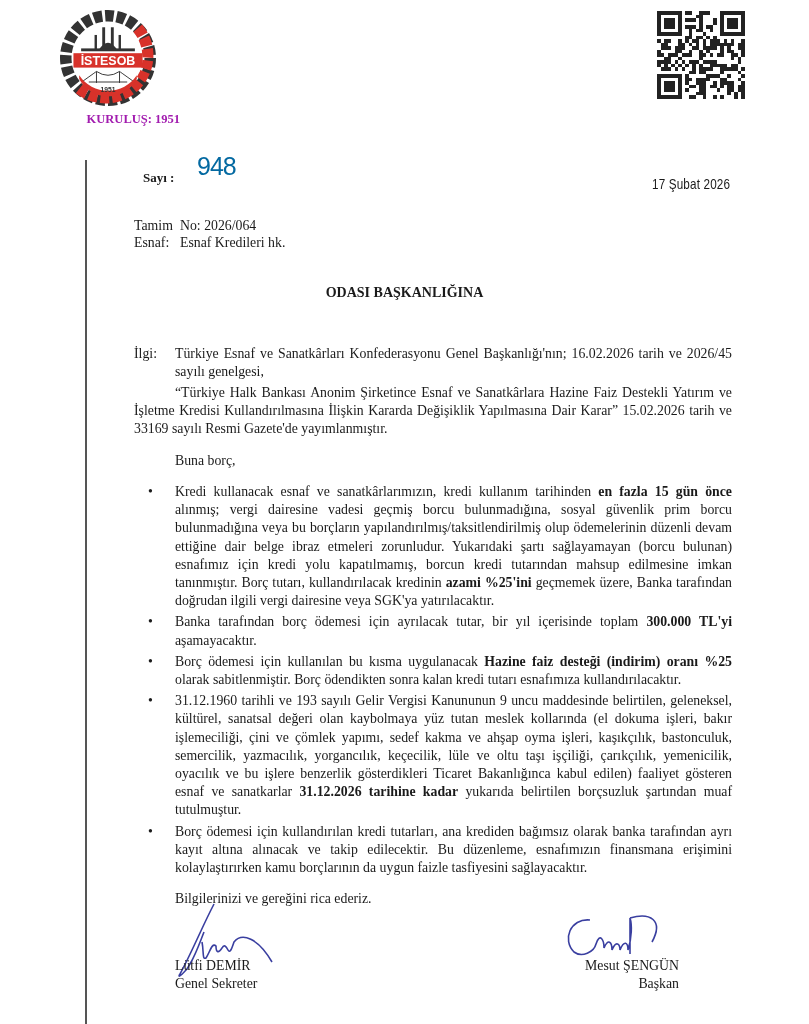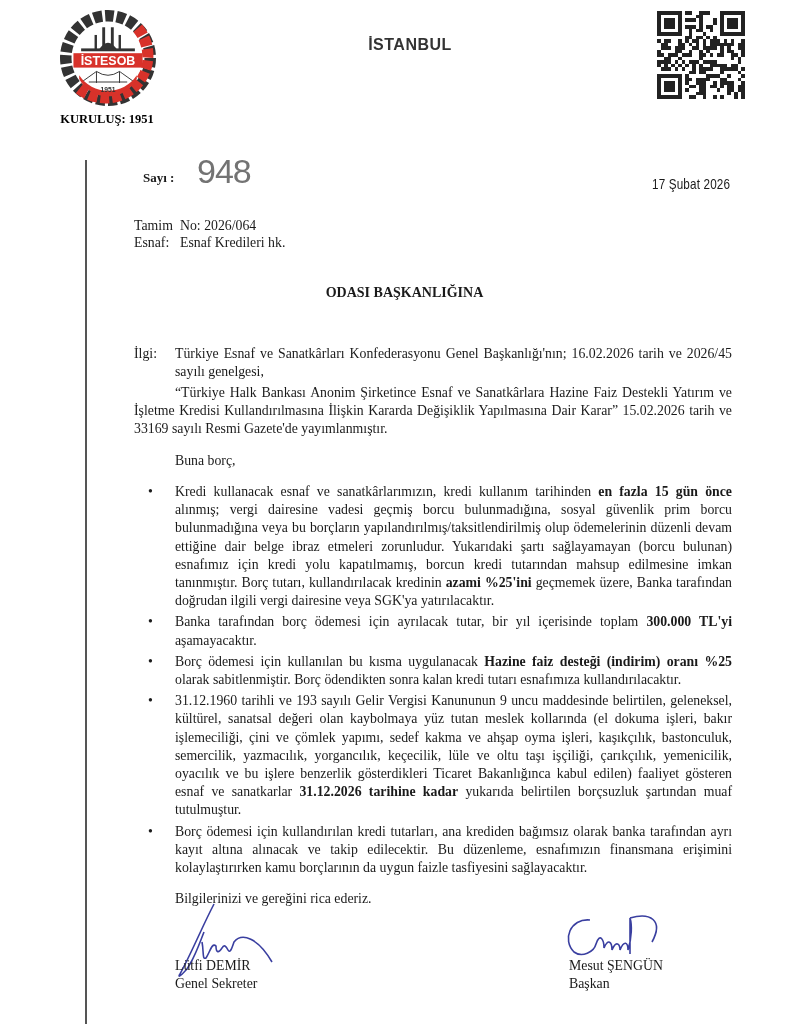--- a/index.html
+++ b/index.html
@@ -3,29 +3,29 @@
 <meta charset="utf-8">
 <style>
   html, body { margin:0; padding:0; }
   body {
     width:809px; height:1024px; overflow:hidden; position:relative;
     background:#ffffff; color:#1a1a1a;
     font-family:"Liberation Serif", serif;
   }
   .abs { position:absolute; }
   .logo { left:60px; top:10px; width:96px; height:96px; }
-  .founded { left:34px; top:112px; width:146px; text-align:center; font-weight:bold; font-size:12.5px; color:#000000; }
+  .founded { left:34px; top:112px; width:146px; text-align:right; font-weight:bold; font-size:12.5px; color:#a21caf; }
   .org { left:200px; top:36px; width:420px; text-align:center; font-family:"Liberation Sans", sans-serif; font-weight:bold; color:#333; }
   .org .l1 { font-size:16px; letter-spacing:0.5px; }
   .org .l2 { font-size:16.5px; letter-spacing:0.4px; margin-top:1px; }
   .qr { left:657px; top:11px; width:88px; height:88px; }
   .vline { left:85px; top:160px; width:2px; height:864px; background:#555; }
 
   .sayi-label { left:143px; top:170px; font-weight:bold; font-size:13px; }
-  .sayi-value { left:197px; top:152px; font-family:"Liberation Sans", sans-serif; font-size:34px; color:#737373; letter-spacing:-1px; }
+  .sayi-value { left:197px; top:152px; font-family:"Liberation Sans", sans-serif; font-size:25px; color:#0369a1; letter-spacing:-1px; }
   .date { left:652px; top:175px; font-family:"Liberation Sans", sans-serif; font-size:15px; transform:scaleX(0.78); transform-origin:left top; letter-spacing:0.2px; }
 
   .meta { left:134px; top:217px; font-size:13.8px; line-height:17px; }
   .meta .row { display:flex; }
   .meta .k { width:46px; }
 
   .addressee { left:0; width:809px; top:285px; text-align:center; font-weight:bold; font-size:14px; }
 
   .body-text { left:134px; width:598px; font-size:13.8px; line-height:18.2px; text-align:justify; }
   .ilgi { top:331px; display:flex;margin-top:14px; }
@@ -34,21 +34,21 @@
   .karar { top:384px; text-indent:41px; }
   .buna { top:452px; left:175px; }
 
   .bullets { left:146px; width:586px; top:483px; font-size:13.8px; line-height:18.2px; margin:0; padding:0; list-style:none; }
   .bullets li { position:relative; padding-left:29px; text-align:justify; margin-bottom:3px; }
   .bullets li .dot { position:absolute; left:2px; top:0; }
   b { font-weight:bold; }
 
   .closing { left:175px; top:891px; font-size:13.8px; }
   .sig-left-name { left:175px; top:957px; font-size:13.8px; line-height:18px; }
-  .sig-right { left:569px; top:957px; font-size:13.8px; line-height:18px; text-align:left; width:110px; }
+  .sig-right { left:569px; top:957px; font-size:13.8px; line-height:18px; text-align:right; width:110px; }
   .signature { color:#3a3fa0; }
 </style>
 </head>
 <body>
 
 <svg class="abs logo" viewBox="0 0 100 100">
   <g>
     <circle cx="50" cy="50" r="44" fill="none" stroke="#333" stroke-width="12" stroke-dasharray="9 3"></circle>
     <path d="M 81 19 A 44 44 0 0 1 19 81" fill="none" stroke="#d8322a" stroke-width="12" stroke-dasharray="9 3"></path>
     <circle cx="50" cy="50" r="36" fill="#fff"></circle>
@@ -70,21 +70,20 @@
     <line x1="62" y1="64" x2="62" y2="76"></line>
     <path d="M 24 74 Q 38 64 38 64 Q 50 72 62 64 Q 62 64 76 74"></path>
   </g>
   <path d="M 20 68 A 36 36 0 0 0 80 68 L 80 72 A 34 34 0 0 1 20 72 Z" fill="#d8322a"></path>
   <text x="50" y="85" text-anchor="middle" font-family="Liberation Sans, sans-serif" font-weight="bold" font-size="7" fill="#333">1951</text>
 </svg>
 
 <div class="abs founded">KURULUŞ: 1951</div>
 
 <div class="abs org">
-  <div class="l1">İSTANBUL</div>
 </div>
 
 <svg class="abs qr" viewBox="0 0 25 25" shape-rendering="crispEdges">
   <g fill="#222" id="qr-cells">
       <rect x="0" y="0" width="7" height="7"></rect>
       <rect x="1" y="1" width="5" height="5" fill="#fff"></rect>
       <rect x="2" y="2" width="3" height="3"></rect>
       <rect x="18" y="0" width="7" height="7"></rect>
       <rect x="19" y="1" width="5" height="5" fill="#fff"></rect>
       <rect x="20" y="2" width="3" height="3"></rect>

